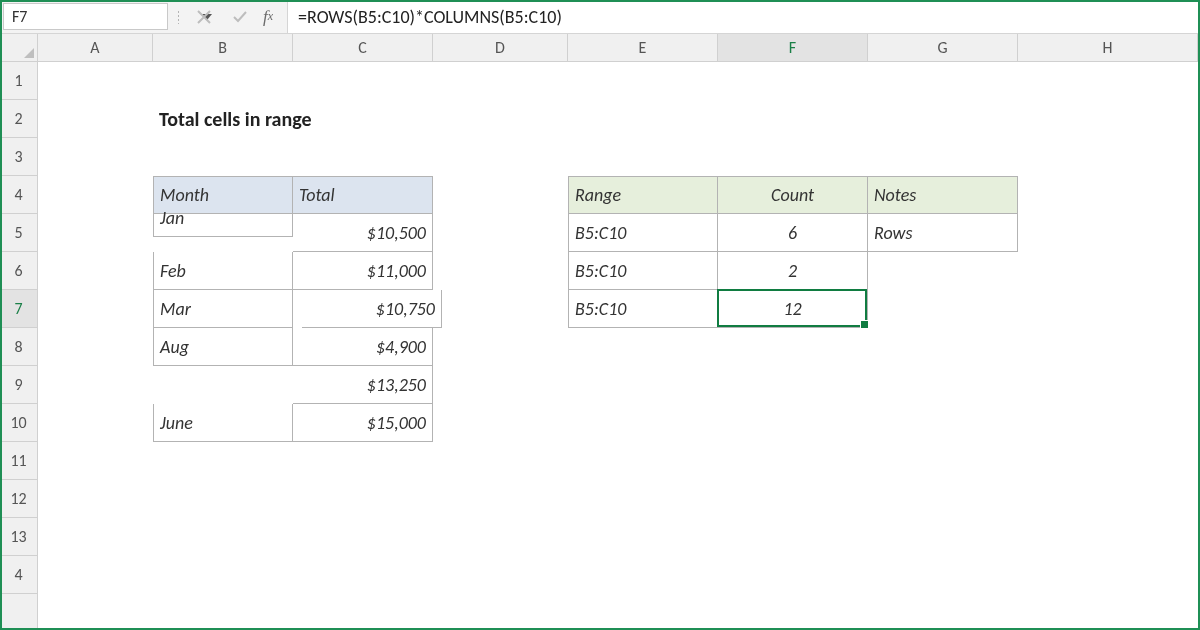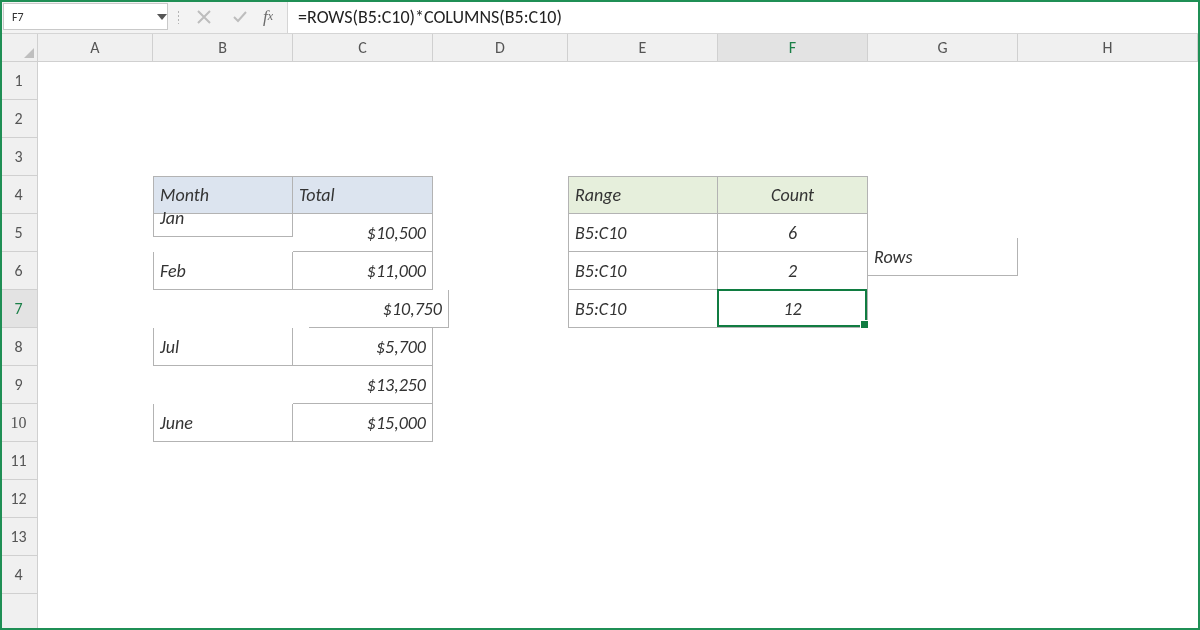--- a/index.html
+++ b/index.html
@@ -29,21 +29,21 @@
     width: 165px;
     background:#fff;
     border:1px solid #c9c9c9;
     margin: 3px 6px 3px 3px;
   }
   .name-box {
     flex:1;
     border:none;
     outline:none;
     padding: 2px 8px;
-    font-size: 12px;
+    font-size: 16px;
     font-family: inherit;
     color:#333;
     background:transparent;
   }
   .name-box-drop {
     width:18px; height:100%;
     display:flex; align-items:center; justify-content:center;
     color:#666;
   }
   .name-box-drop svg { width:10px; height:10px; fill:#555; }
@@ -265,50 +265,53 @@
   <div class="row-headers" id="rowHeaders">
       <div class="row-head" style="height: 38px;">1</div>
       <div class="row-head" style="height: 38px;">2</div>
       <div class="row-head" style="height: 38px;">3</div>
       <div class="row-head" style="height: 38px;">4</div>
       <div class="row-head" style="height: 38px;">5</div>
       <div class="row-head" style="height: 38px;">6</div>
       <div class="row-head active" style="height: 38px;">7</div>
       <div class="row-head" style="height: 38px;">8</div>
       <div class="row-head" style="height: 38px;">9</div>
-      <div class="row-head" style="height: 38px; font-family: Liberation Serif, serif;">10</div>
+      <div class="row-head" style="height: 38px;">10</div>
       <div class="row-head" style="height: 38px;">11</div>
       <div class="row-head" style="height: 38px;">12</div>
       <div class="row-head" style="height: 38px;">13</div>
       <div class="row-head" style="height: 38px;">4</div>
     </div>
 
   <div class="cells" id="cells">
 
+    <div class="cell title-cell" style="width: 400px; left: 115px; top: 38px; height: 38px;">Total cells in range</div>
 
     <div class="cell hdr-blue tbl-border" style="left: 115px; top: 114px; width: 140px; height: 38px;">Month</div>
     <div class="cell hdr-blue tbl-border no-left" style="left: 255px; top: 114px; width: 140px; height: 38px;">Total</div>
 
     <div class="cell tbl-border no-top" style="left: 115px; top: 137px; width: 140px; height: 38px;">Jan</div>
     <div class="cell tbl-border no-top no-left right" style="left: 255px; top: 152px; width: 140px; height: 38px;">$10,500</div>
     <div class="cell tbl-border no-top" style="left: 115px; top: 190px; width: 140px; height: 38px;">Feb</div>
     <div class="cell tbl-border no-top no-left right" style="left: 255px; top: 190px; width: 140px; height: 38px;">$11,000</div>
-    <div class="cell tbl-border no-top no-left right" style="left: 271px; top: 228px; width: 140px; height: 38px;">$10,750</div>
-    <div class="cell tbl-border no-top" style="left: 115px; top: 266px; width: 140px; height: 38px;">Jul</div>
-    <div class="cell tbl-border no-top no-left right" style="left: 255px; top: 266px; width: 140px; height: 38px;">$5,700</div>
+    <div class="cell tbl-border no-top" style="left: 115px; top: 228px; width: 140px; height: 38px;">Mar</div>
+    <div class="cell tbl-border no-top no-left right" style="left: 264px; top: 228px; width: 140px; height: 38px;">$10,750</div>
+    <div class="cell tbl-border no-top" style="left: 115px; top: 266px; width: 140px; height: 38px;">Aug</div>
+    <div class="cell tbl-border no-top no-left right" style="left: 255px; top: 266px; width: 140px; height: 38px;">$4,900</div>
     <div class="cell tbl-border no-top no-left right" style="left: 255px; top: 304px; width: 140px; height: 38px;">$13,250</div>
     <div class="cell tbl-border no-top" style="left: 115px; top: 342px; width: 140px; height: 38px;">June</div>
     <div class="cell tbl-border no-top no-left right" style="left: 255px; top: 342px; width: 140px; height: 38px;">$15,000</div>
 
     <div class="cell hdr-green tbl-border no-left center" style="left: 680px; top: 114px; width: 150px; height: 38px;">Count</div>
     <div class="cell hdr-green tbl-border" style="left: 530px; top: 114px; width: 150px; height: 38px;">Range</div>
+    <div class="cell hdr-green tbl-border no-left" style="left: 830px; top: 114px; width: 150px; height: 38px;">Notes</div>
 
     <div class="cell tbl-border no-top" style="left: 530px; top: 152px; width: 150px; height: 38px;">B5:C10</div>
     <div class="cell tbl-border no-top no-left center" style="left: 680px; top: 152px; width: 150px; height: 38px;">6</div>
-    <div class="cell tbl-border no-top no-left" style="left: 830px; top: 152px; width: 150px; height: 38px; margin-top: 24px;">Rows</div>
+    <div class="cell tbl-border no-top no-left" style="left: 830px; top: 152px; width: 150px; height: 38px;">Rows</div>
     <div class="cell tbl-border no-top" style="left: 530px; top: 190px; width: 150px; height: 38px;">B5:C10</div>
     <div class="cell tbl-border no-top no-left center" style="left: 680px; top: 190px; width: 150px; height: 38px;">2</div>
     <div class="cell tbl-border no-top" style="left: 530px; top: 228px; width: 150px; height: 38px;">B5:C10</div>
     <div class="cell tbl-border no-top no-left center" style="left: 680px; top: 228px; width: 150px; height: 38px;">12</div>
 
     <div class="selection" id="selection" style="left: 679px; top: 227px; width: 150px; height: 38px;"></div>
   </div>
 </div>
 
 <div class="frame-border"></div>

